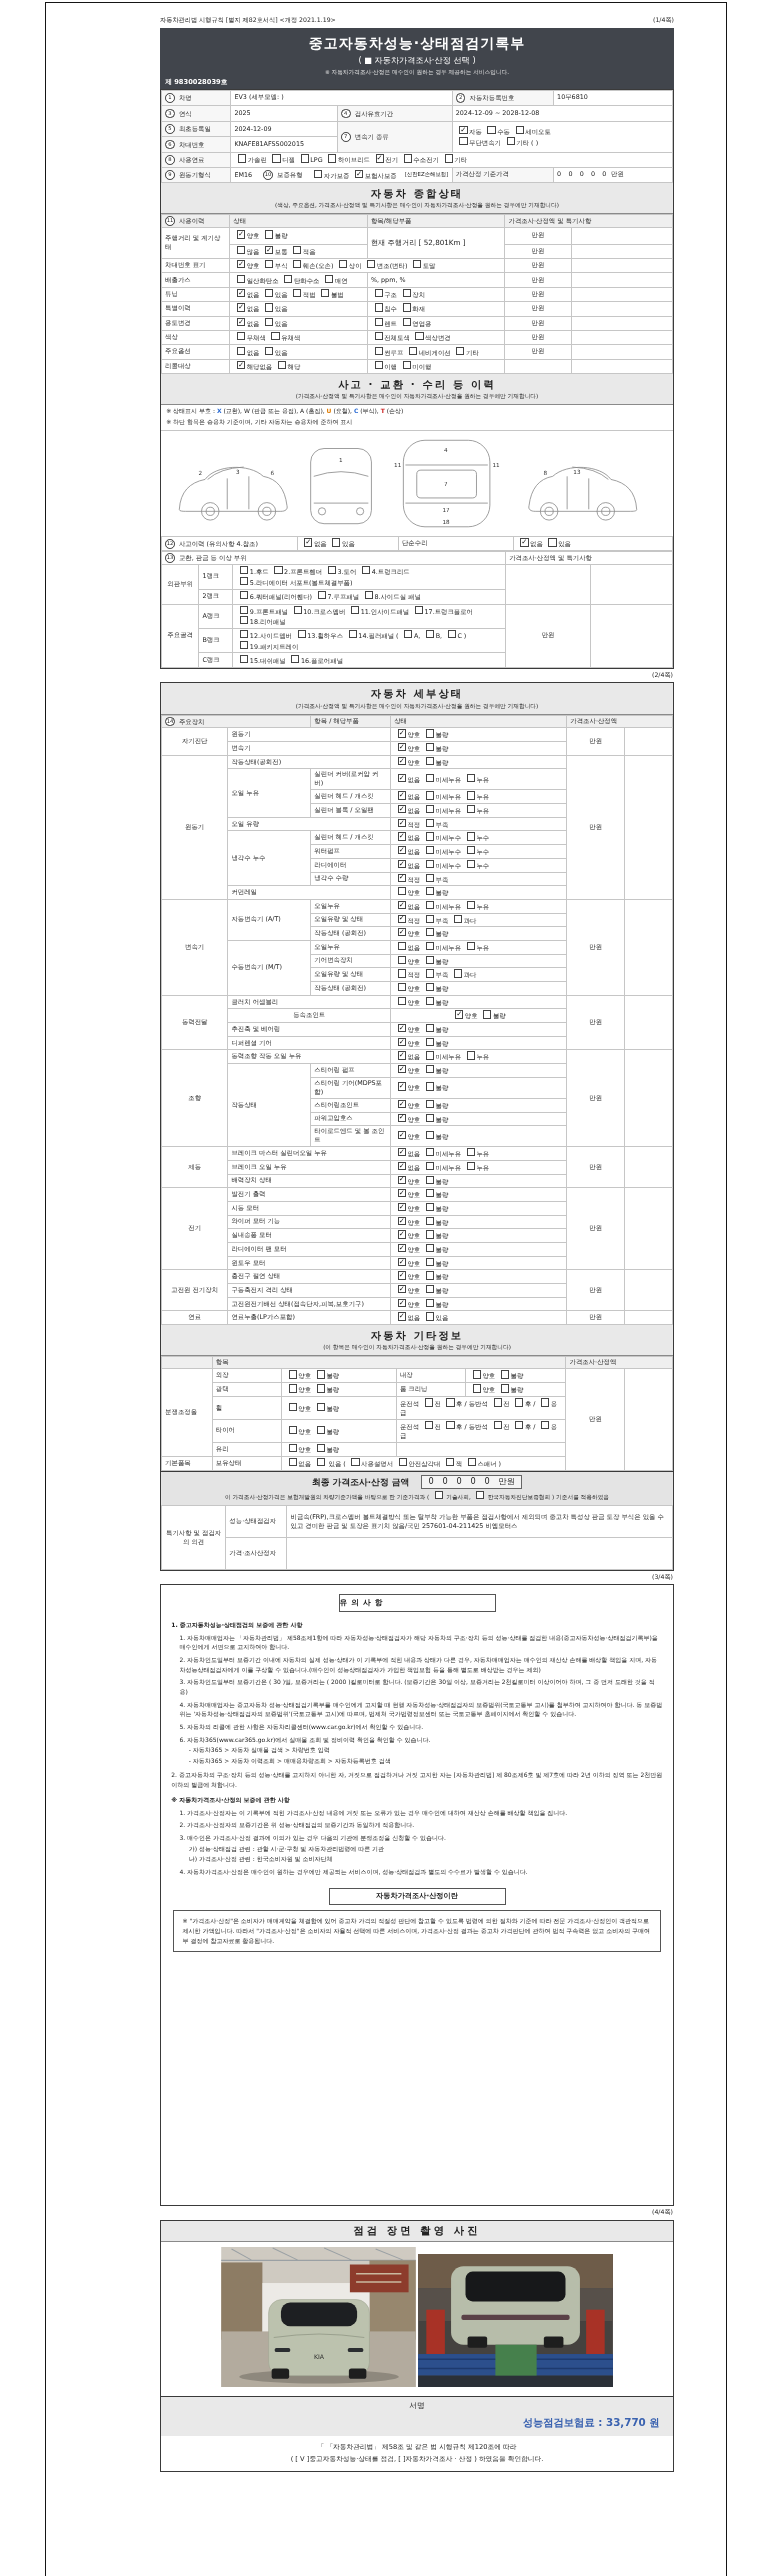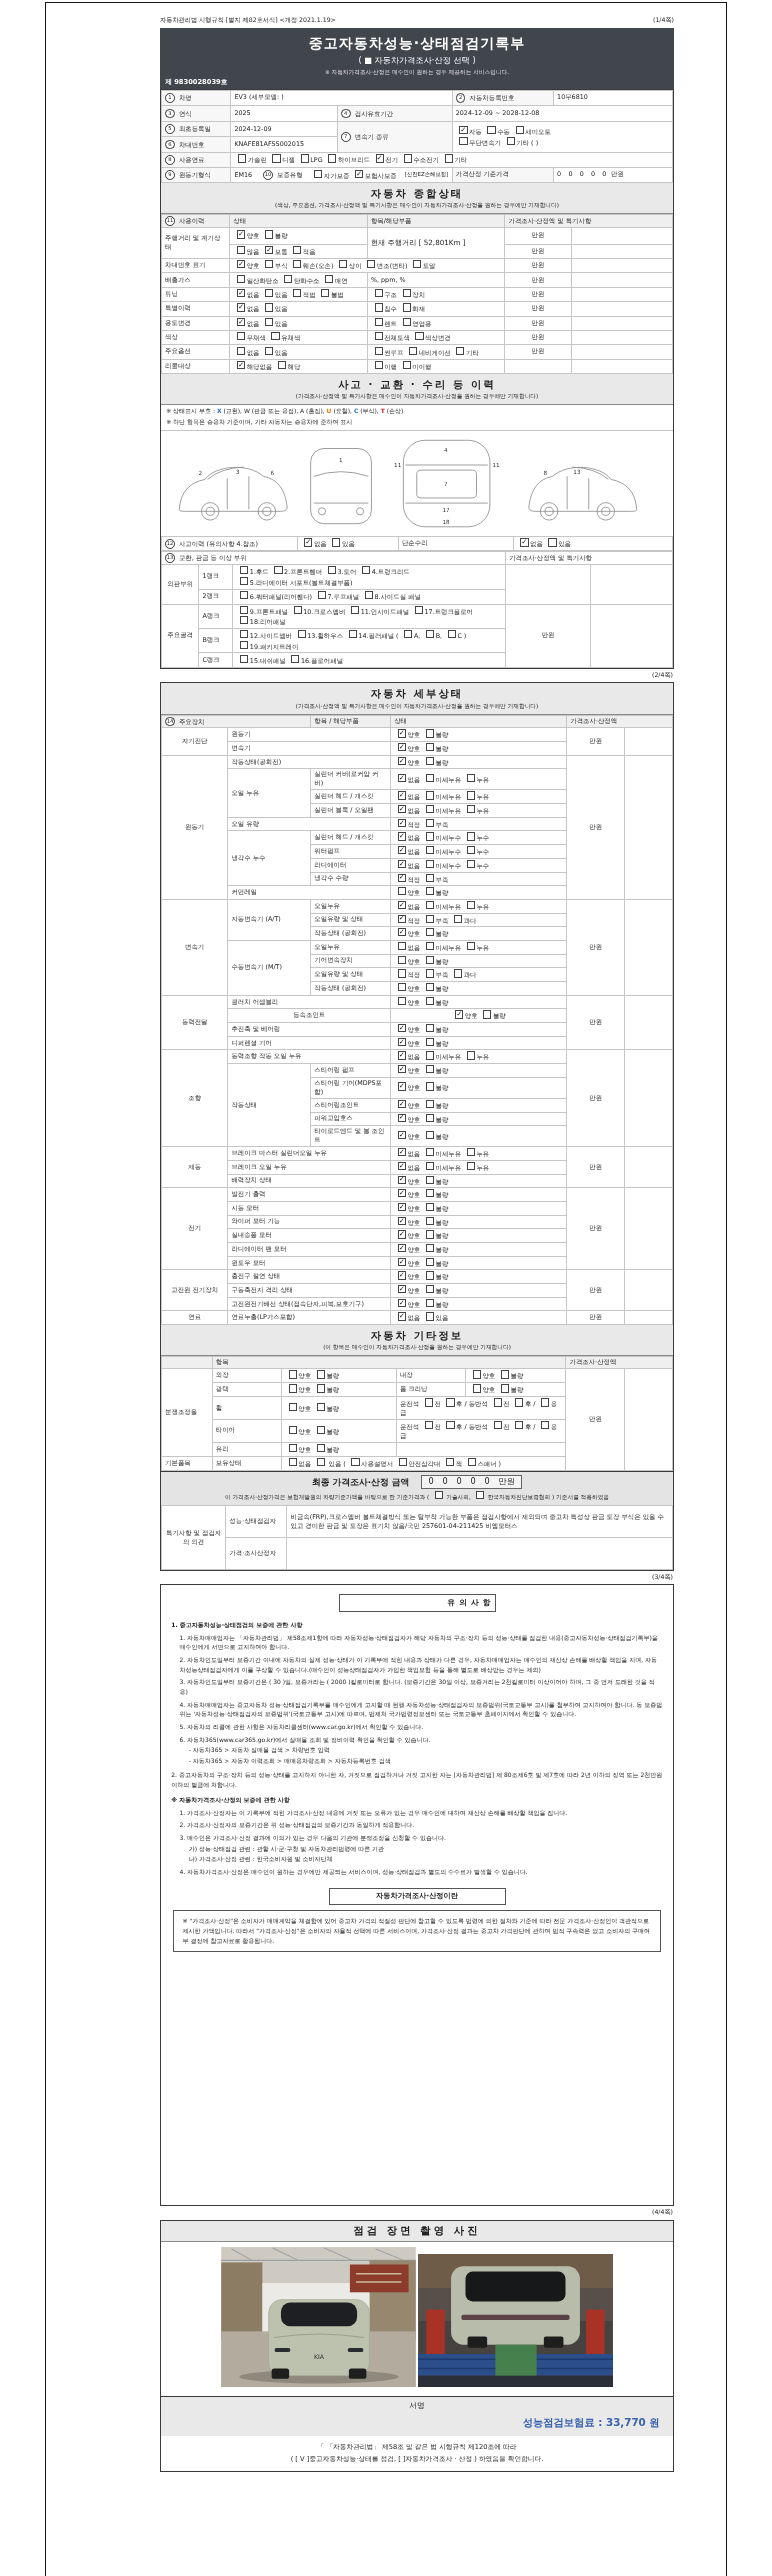--- a/index.html
+++ b/index.html
@@ -32,21 +32,21 @@
   .pgmark{text-align:right;font-size:6.2px;margin:2.1px 1px;}
   .legendline{font-size:6px;padding:2.1px 5.2px 0;}
   .diagwrap{border-top:0.5px solid #c6c6c6;margin-top:2.6px;}
   .mileage{font-size:7.2px;}
   .finalstrip{background:#e4e4e4;border-top:1px solid #3a3a3a;text-align:center;padding:3.1px 0 3.6px;}
   .fs-line1{font-size:8.8px;font-weight:bold;}
   .fs-amt{display:inline-block;border:0.5px solid #666;background:#f4f4f4;padding:0.5px 6.2px;margin-left:9.3px;
           font-weight:normal;letter-spacing:3.1px;}
   .fs-note{font-size:5.7px;margin-top:2.1px;}
   .notesblk{height:622px;overflow:hidden;padding:6.2px 10.3px;box-sizing:border-box;}
-  .nbox{width:155px;margin:2.1px auto 8.2px;border:0.5px solid #555;text-align:right;font-size:7.7px;
+  .nbox{width:155px;margin:2.1px auto 8.2px;border:0.5px solid #555;text-align:left;font-size:7.7px;
         font-weight:bold;padding:3.1px 0;letter-spacing:4.1px;}
   .notes{font-size:6px;line-height:1.6;}
   .n0{margin:5.2px 0 1px;}
   .n1{margin:3.1px 0 1px 8.2px;}
   .n2{margin:1px 0 1px 17.5px;}
   .nb{font-weight:bold;}
   .pb-label{width:175px;margin:11.3px auto 5.2px;border:0.5px solid #555;text-align:center;font-weight:bold;
             font-size:7.2px;padding:2.6px 0;}
   .pb-text{border:0.5px solid #555;margin:0 2.1px;padding:5.2px 8.2px;font-size:6px;line-height:1.65;}
   .photohead .sec-title{letter-spacing:3.1px;}

